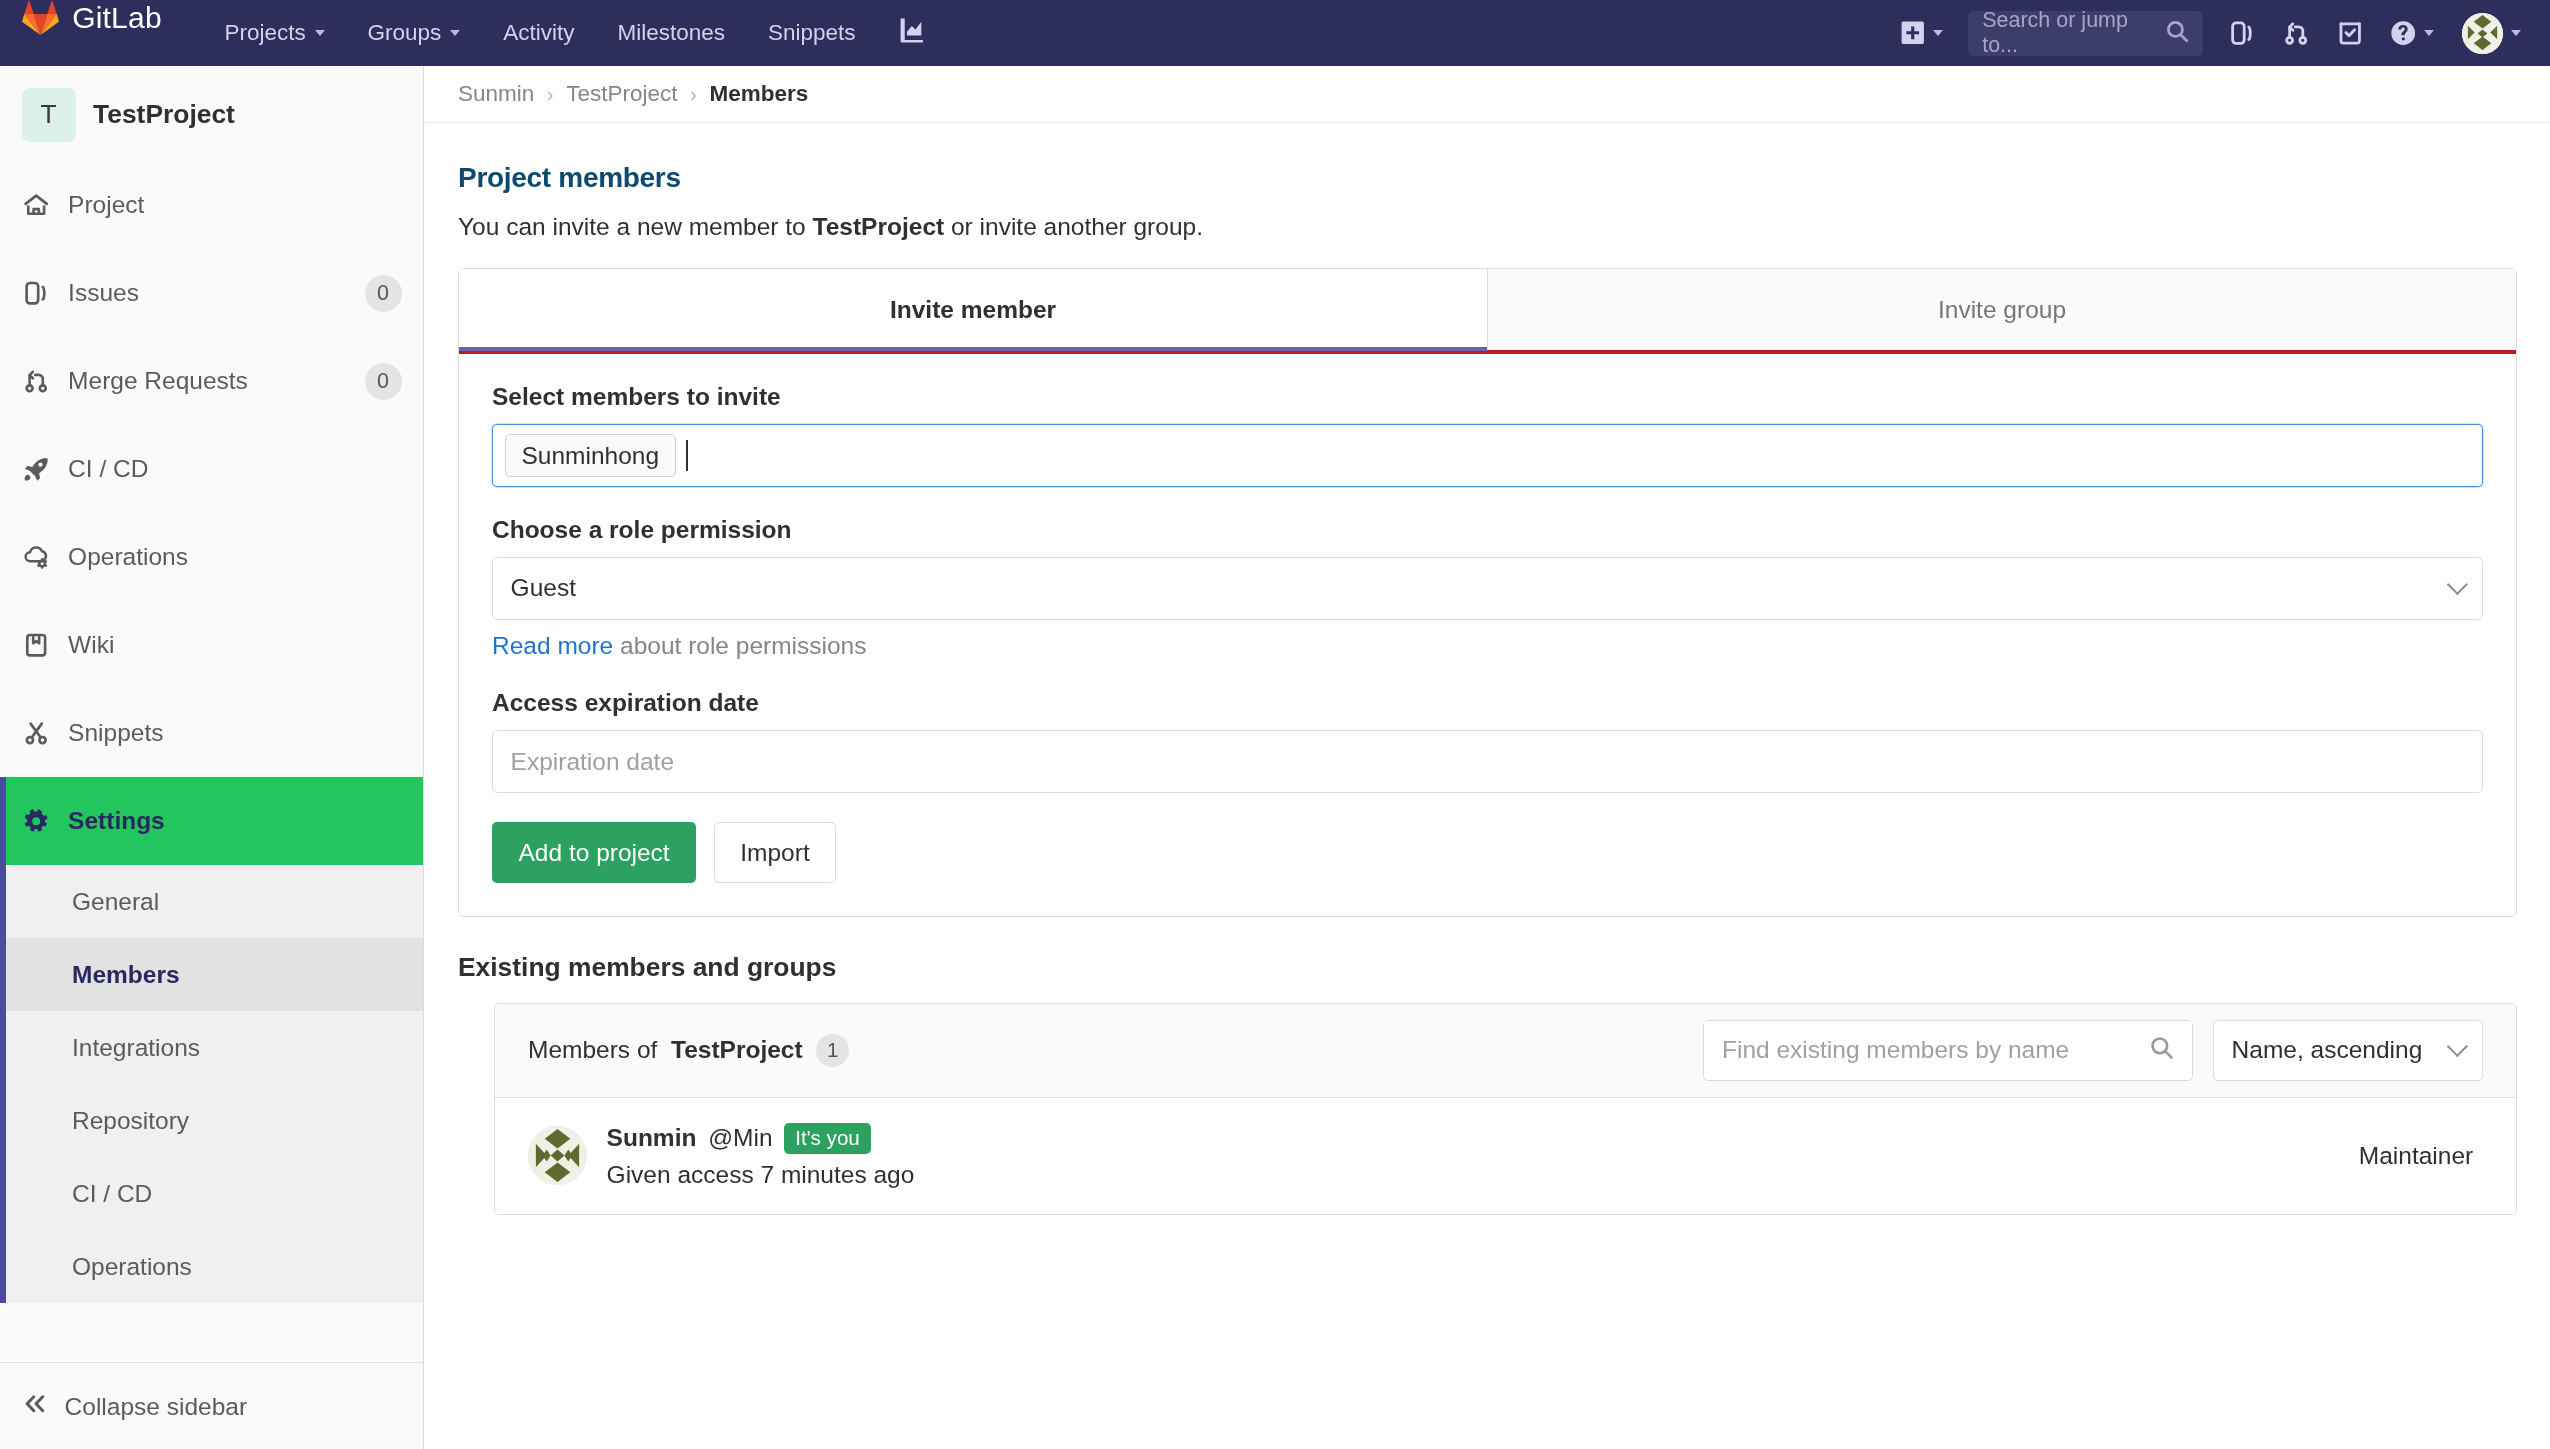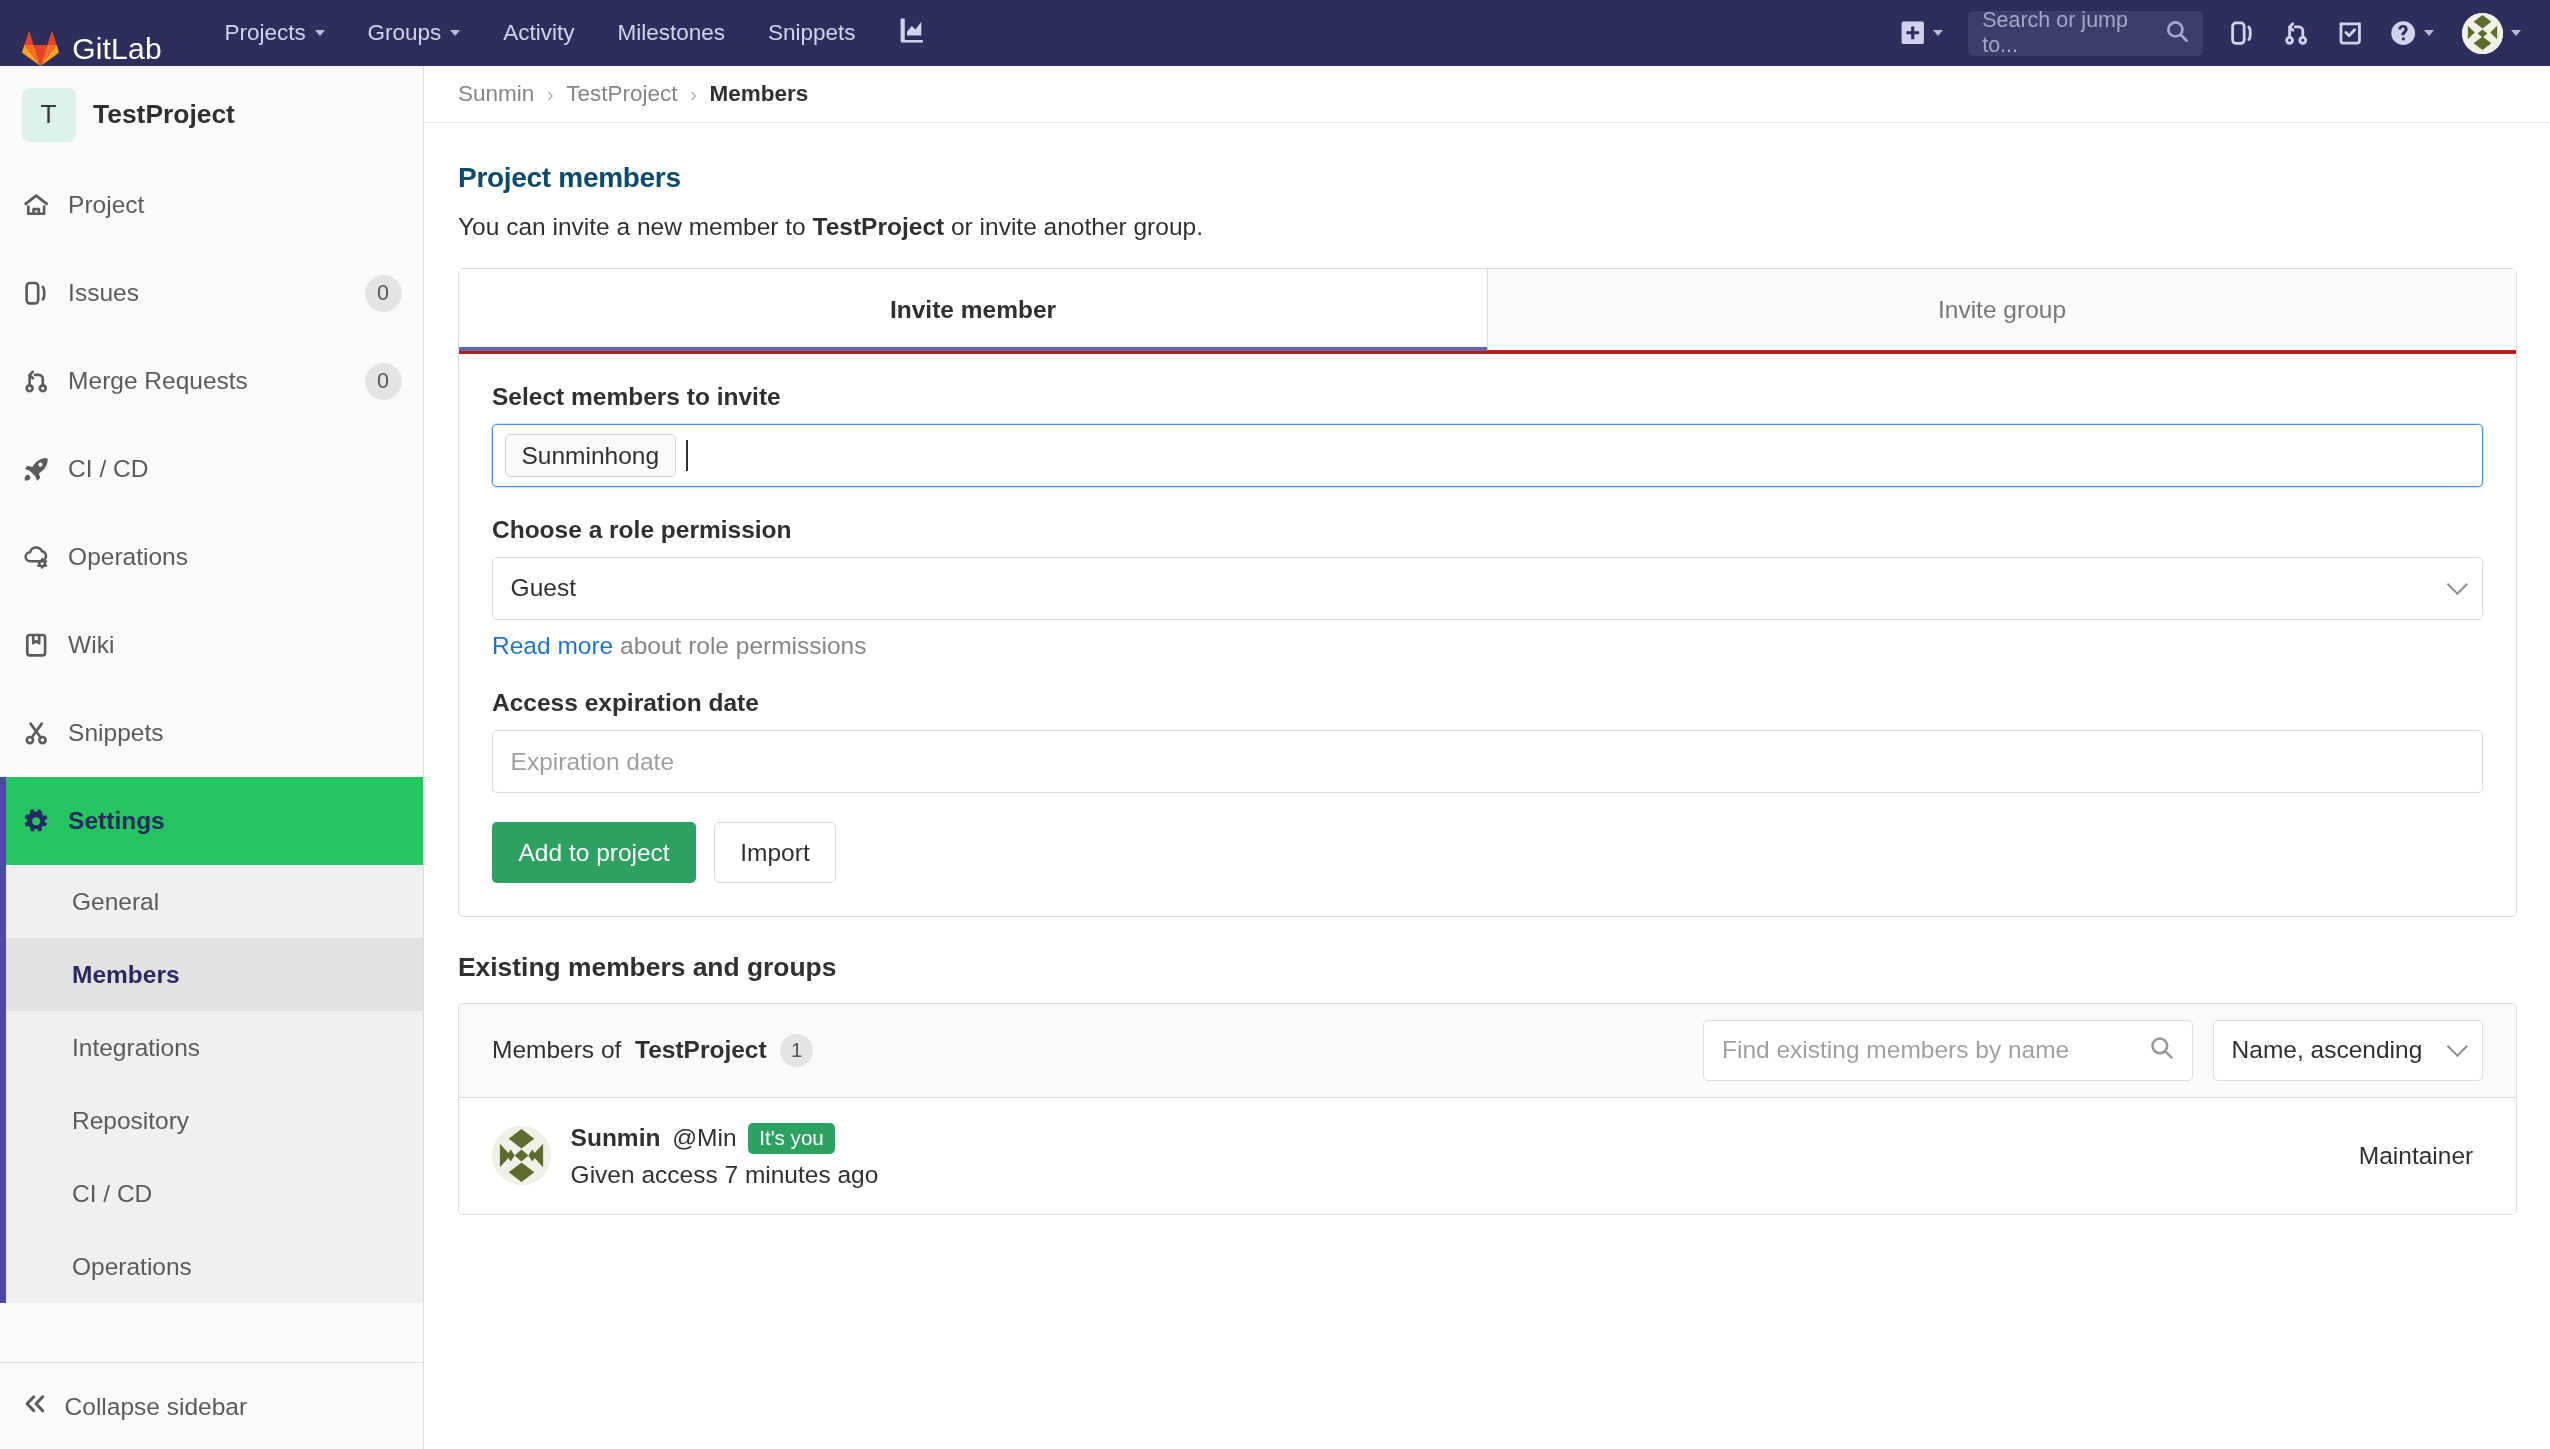--- a/index.html
+++ b/index.html
@@ -10,21 +10,21 @@
     overflow: hidden;
   }
 
   
   .navbar {
     position: absolute; top: 0; left: 0;
     width: 2550px; height: 66px;
     background: #2e2e5c;
     display: flex; align-items: center;
   }
-  .nav-left { display: flex; align-items: flex-end; height: 66px; }
+  .nav-left { display: flex; align-items: flex-start; height: 66px; }
   .brand { display: flex; align-items: center; padding: 0 15.7px 0 21.5px; gap: 13.7px; cursor: pointer; }
   .brand-logo { width: 37px; height: 35px; display: block; }
   .brand-text { color: #fff; font-size: 30px; font-weight: 400; letter-spacing: 0.2px; }
   .nav-items { display: flex; align-items: center; height: 66px; margin-left: 25.5px; }
   .nav-item {
     color: #d2d2ee; font-size: 22.5px; font-weight: normal;
     padding: 0 21.5px; height: 66px; display: flex; align-items: center;
     gap: 8.8px; cursor: pointer; white-space: nowrap;
   }
   .caret { width: 0; height: 0; border-left: 5.9px solid transparent; border-right: 5.9px solid transparent; border-top: 6.9px solid currentColor; opacity: .85; }
@@ -171,21 +171,21 @@
   .btn {
     height: 61px; border-radius: 4.9px; font-size: 24.5px;
     display: flex; align-items: center; justify-content: center;
     padding: 0 25.5px; cursor: pointer; border: 1px solid transparent;
   }
   .btn-primary { background: #2da160; color: #fff; }
   .btn-default { background: #fff; color: #303030; border: 1px solid #dbdbdb; }
 
   .section-title { font-size: 26.4px; font-weight: bold; color: #303030; margin: 35px 0 19.6px 0; }
 
-  .members-card { border: 1px solid #dcdcdc; border-radius: 4.9px; overflow: hidden; }
+  .members-card { border: 1px solid #dcdcdc; border-radius: 4.9px; overflow: hidden; margin-left: 36px; }
   .members-head {
     background: #fafafa; border-bottom: 1px solid #dcdcdc;
     height: 94px; display: flex; align-items: center; padding: 0 33px; gap: 19.6px;
   }
   .members-head .mh-title { font-size: 24.5px; color: #303030; display: flex; align-items: center; gap: 13.7px; }
   .members-head .mh-title b { font-weight: bold; }
   .pill {
     background: #e4e4e4; color: #555; border-radius: 17.6px;
     min-width: 33px; height: 33px; font-size: 20.6px;
     display: flex; align-items: center; justify-content: center; padding: 0 9.8px;

